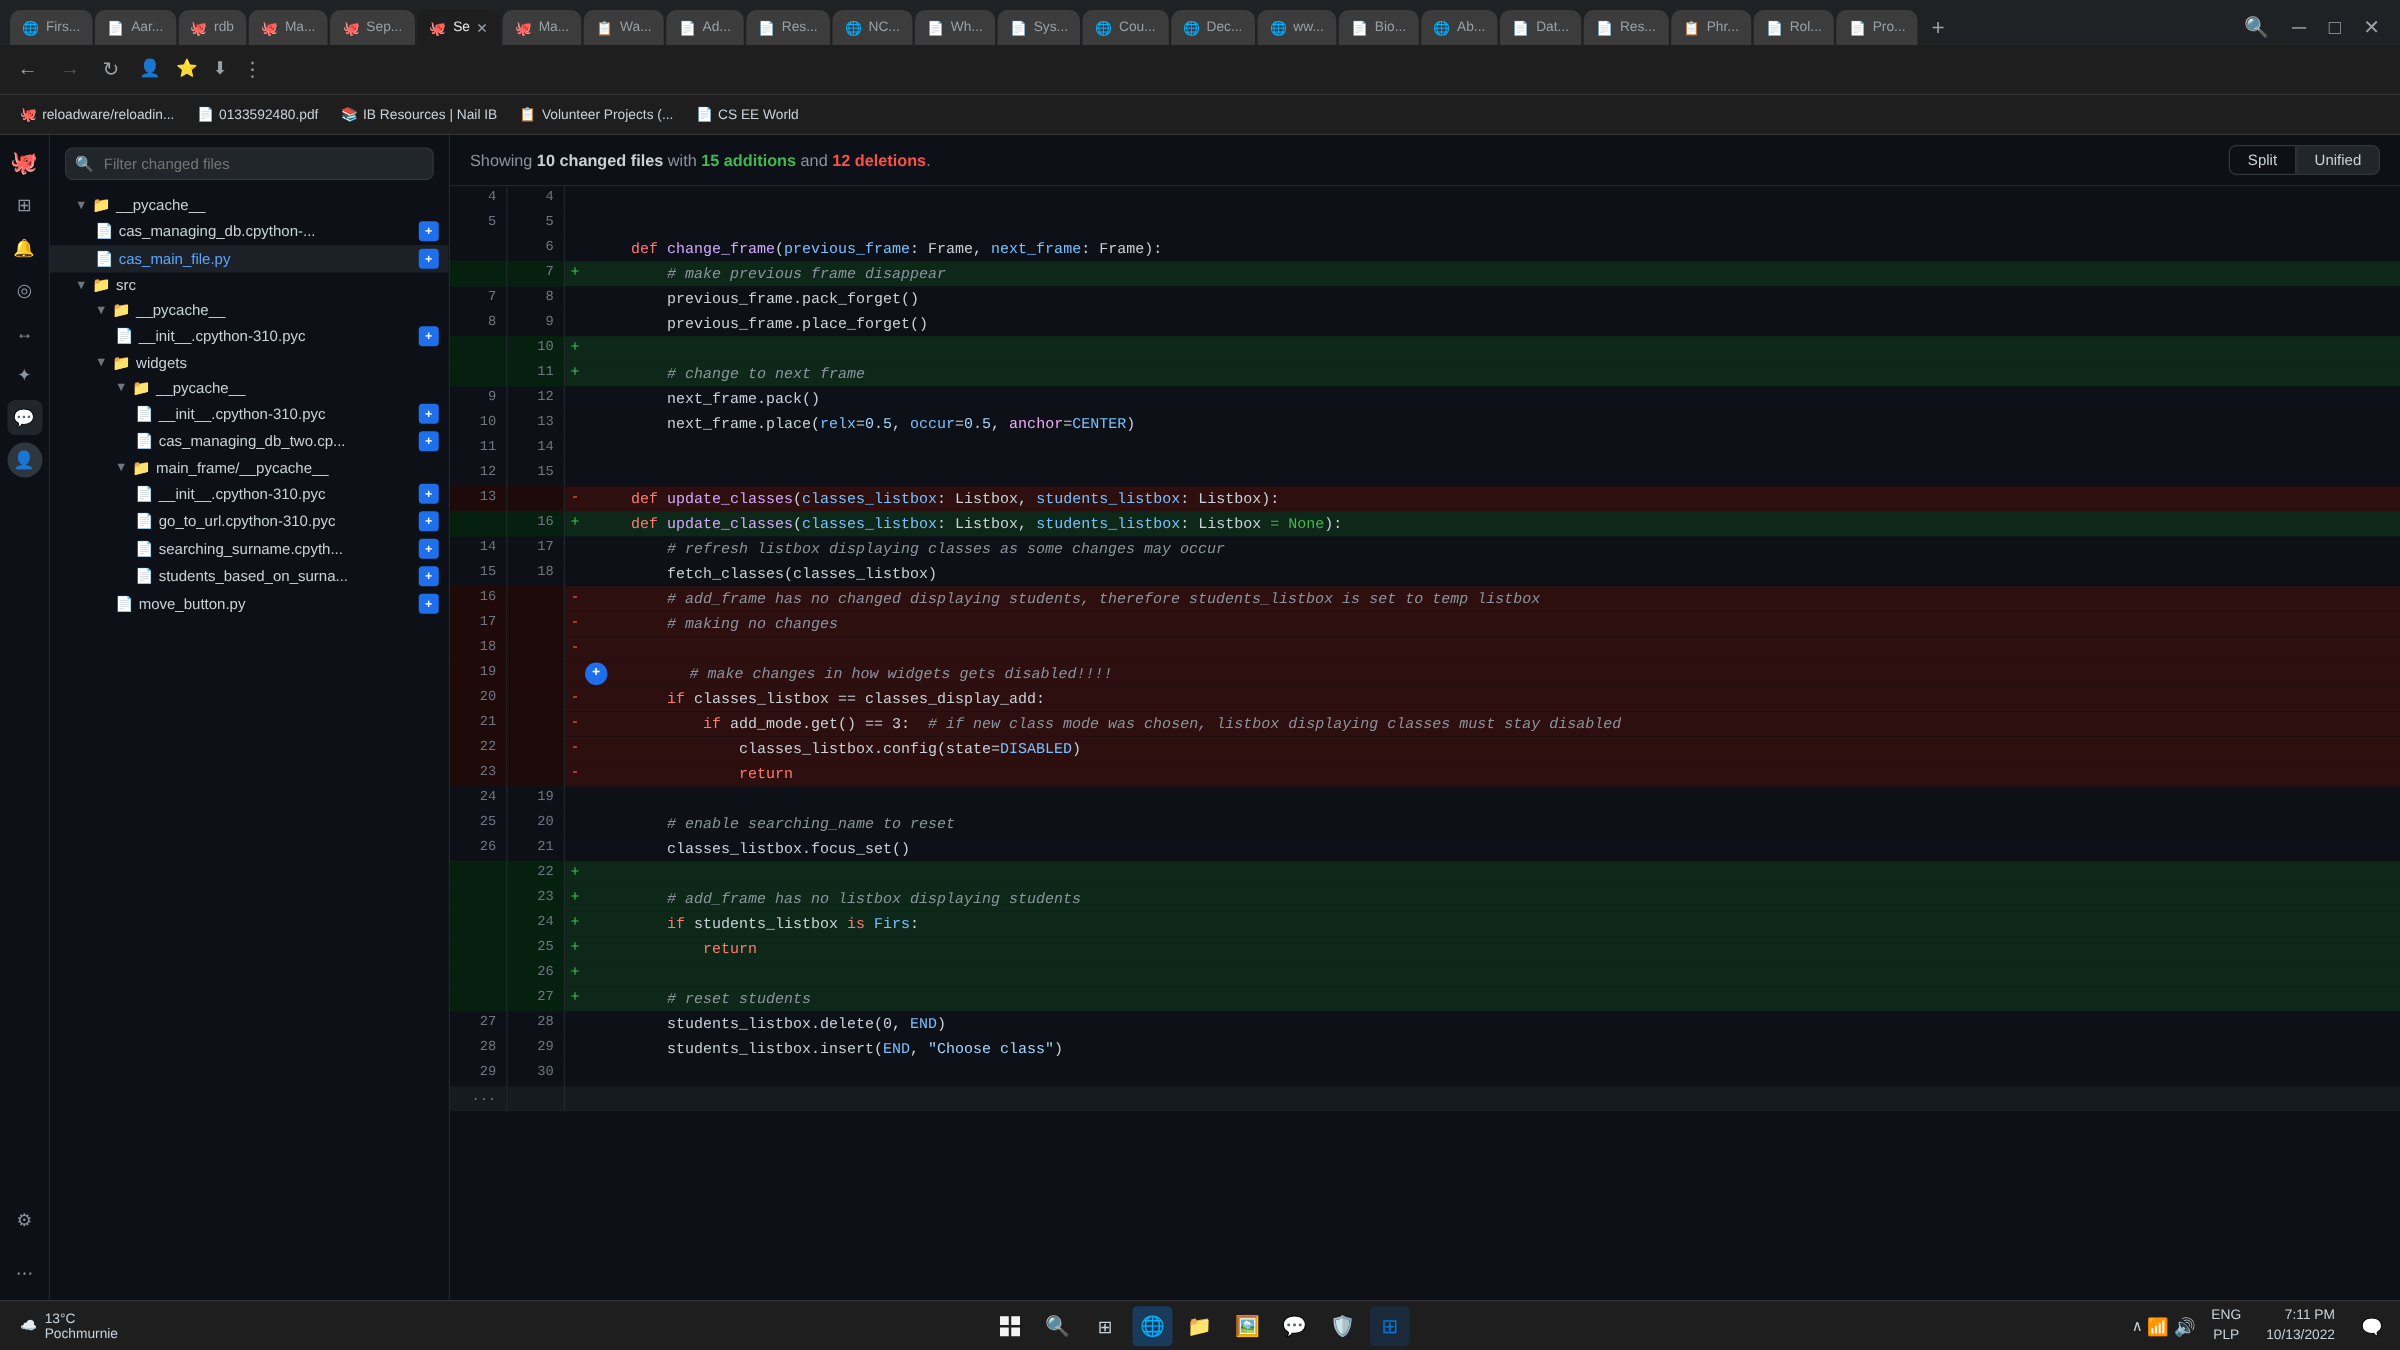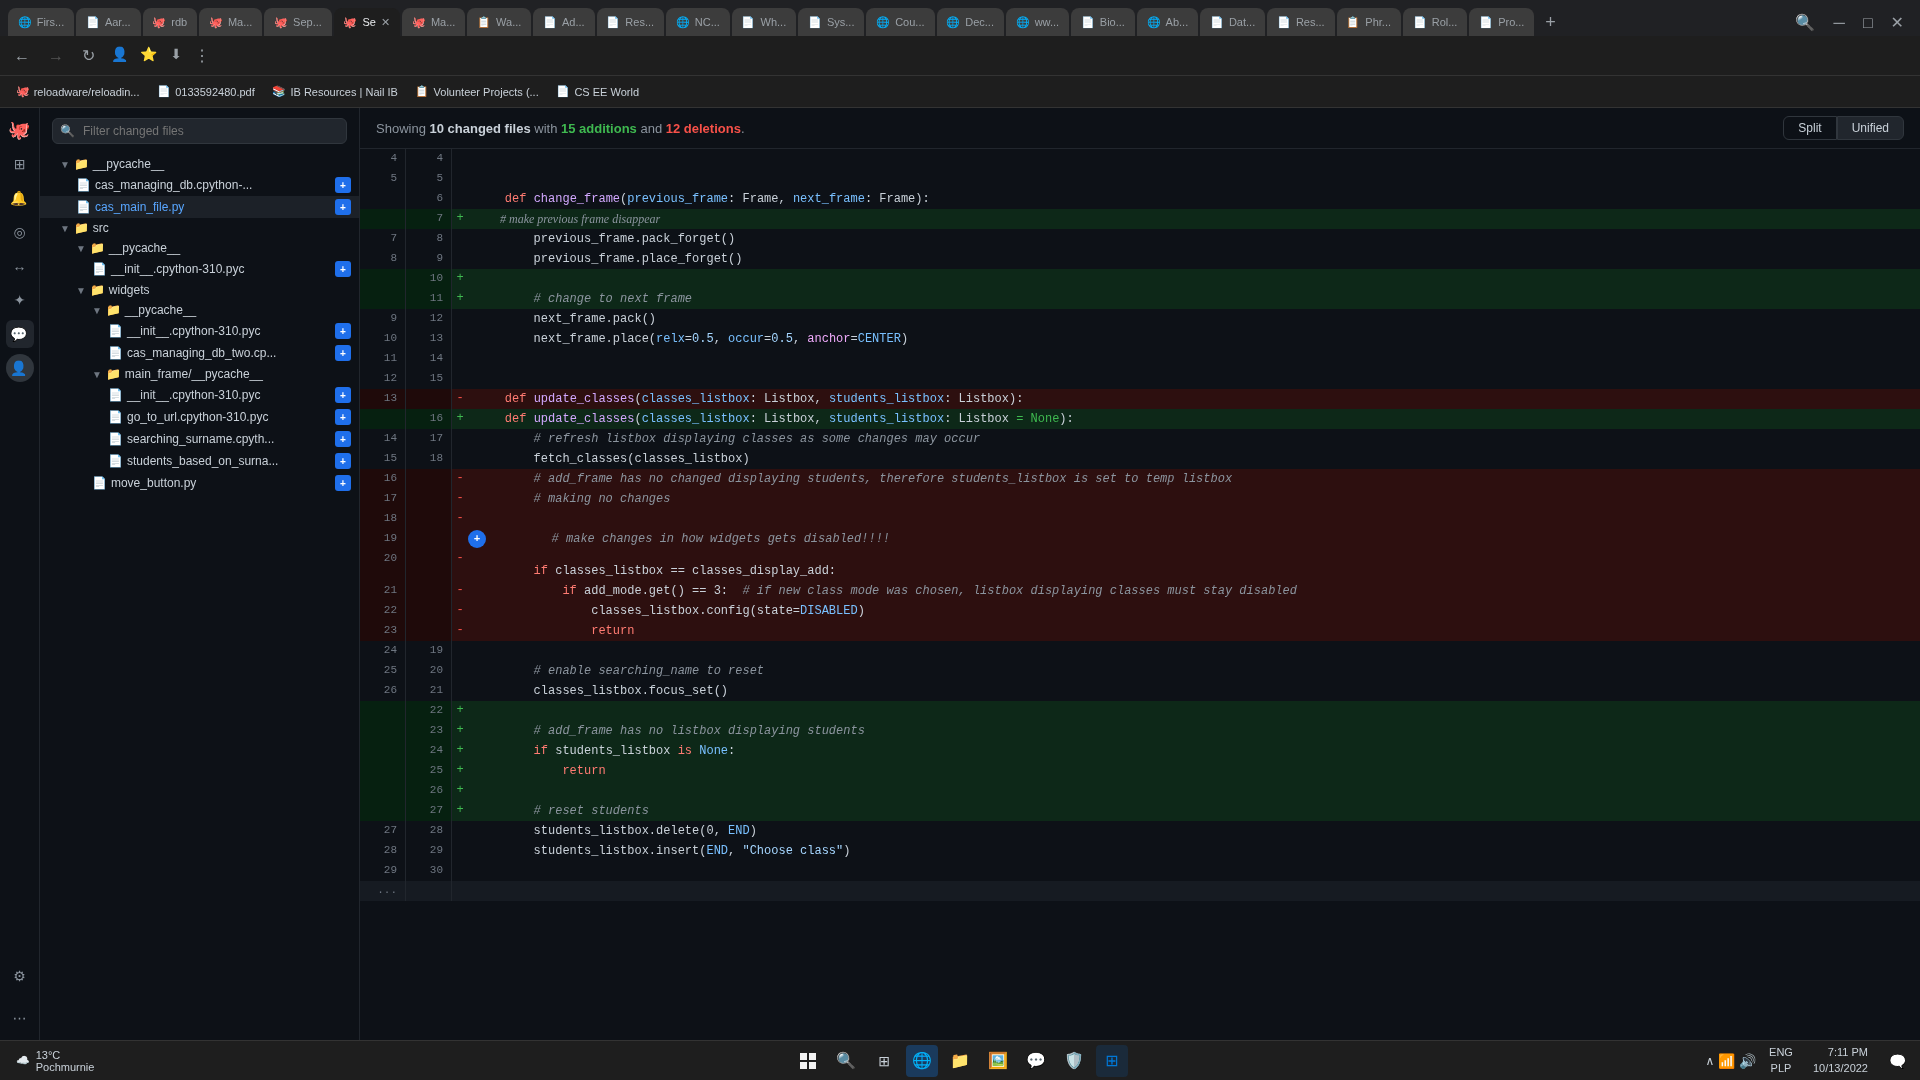--- a/index.html
+++ b/index.html
@@ -204,21 +204,21 @@
         <div style="width:46px; min-width:46px; padding:1px 8px; text-align:right; color:#6e7681; font-size:11px; border-right:1px solid #21262d; user-select:none;"></div>
         <div style="width:46px; min-width:46px; padding:1px 8px; text-align:right; color:#6e7681; font-size:11px; border-right:1px solid #21262d; user-select:none;">6</div>
         <div style="width:16px; min-width:16px; text-align:center; color:#6e7681;"> </div>
         <div style="flex:1; padding:1px 8px; white-space:pre; color:#c9d1d9;">    <span style="color:#ff7b72;">def</span> <span style="color:#d2a8ff;">change_frame</span>(<span style="color:#79c0ff;">previous_frame</span>: Frame, <span style="color:#79c0ff;">next_frame</span>: Frame):</div>
       </div>
 
       <div style="display:flex; min-height:20px; background:#0d2818;">
         <div style="width:46px; min-width:46px; padding:1px 8px; text-align:right; color:#6e7681; font-size:11px; border-right:1px solid #21262d; user-select:none; background:#062010;"></div>
         <div style="width:46px; min-width:46px; padding:1px 8px; text-align:right; color:#6e7681; font-size:11px; border-right:1px solid #21262d; user-select:none; background:#062010;">7</div>
         <div style="width:16px; min-width:16px; text-align:center; color:#3fb950;">+</div>
-        <div style="flex:1; padding:1px 8px; white-space:pre; color:#c9d1d9;font-family:Liberation Serif, serif;">        <span style="color:#8b949e; font-style:italic;"># make previous frame disappear</span></div>
+        <div style="flex:1; padding:1px 8px; white-space:pre; color:#c9d1d9;">        <span style="color:#8b949e; font-style:italic;"># make previous frame disappear</span></div>
       </div>
 
       <div style="display:flex; min-height:20px;">
         <div style="width:46px; min-width:46px; padding:1px 8px; text-align:right; color:#6e7681; font-size:11px; border-right:1px solid #21262d; user-select:none;">7</div>
         <div style="width:46px; min-width:46px; padding:1px 8px; text-align:right; color:#6e7681; font-size:11px; border-right:1px solid #21262d; user-select:none;">8</div>
         <div style="width:16px; min-width:16px; text-align:center; color:#6e7681;"> </div>
         <div style="flex:1; padding:1px 8px; white-space:pre; color:#c9d1d9;">        previous_frame.pack_forget()</div>
       </div>
 
       <div style="display:flex; min-height:20px;">
@@ -324,21 +324,21 @@
         <div style="width:46px; min-width:46px; padding:1px 8px; text-align:right; color:#6e7681; font-size:11px; border-right:1px solid #21262d; user-select:none; background:#1f0a0a;"></div>
         <div style="width:16px; min-width:16px; text-align:center; color:#f85149;"> </div>
         <div style="width:18px; height:18px; background:#1f6feb; border-radius:50%; display:flex; align-items:center; justify-content:center; color:white; font-size:11px; font-weight:bold; cursor:pointer; margin:1px 4px 0 0; flex-shrink:0;">+</div>
         <div style="flex:1; padding:1px 4px; white-space:pre; color:#c9d1d9;">        <span style="color:#8b949e; font-style:italic;"># make changes in how widgets gets disabled!!!!</span></div>
       </div>
 
       <div style="display:flex; min-height:20px; background:#2d0f0f;">
         <div style="width:46px; min-width:46px; padding:1px 8px; text-align:right; color:#6e7681; font-size:11px; border-right:1px solid #21262d; user-select:none; background:#1f0a0a;">20</div>
         <div style="width:46px; min-width:46px; padding:1px 8px; text-align:right; color:#6e7681; font-size:11px; border-right:1px solid #21262d; user-select:none; background:#1f0a0a;"></div>
         <div style="width:16px; min-width:16px; text-align:center; color:#f85149;">-</div>
-        <div style="flex:1; padding:1px 8px; white-space:pre; color:#c9d1d9;margin-top:12px;">        <span style="color:#ff7b72;">if</span> classes_listbox == classes_display_add:</div>
+        <div style="flex:1; padding:1px 8px; white-space:pre; color:#c9d1d9;">        <span style="color:#ff7b72;">if</span> classes_listbox == classes_display_add:</div>
       </div>
 
       <div style="display:flex; min-height:20px; background:#2d0f0f;">
         <div style="width:46px; min-width:46px; padding:1px 8px; text-align:right; color:#6e7681; font-size:11px; border-right:1px solid #21262d; user-select:none; background:#1f0a0a;">21</div>
         <div style="width:46px; min-width:46px; padding:1px 8px; text-align:right; color:#6e7681; font-size:11px; border-right:1px solid #21262d; user-select:none; background:#1f0a0a;"></div>
         <div style="width:16px; min-width:16px; text-align:center; color:#f85149;">-</div>
         <div style="flex:1; padding:1px 8px; white-space:pre; color:#c9d1d9;">            <span style="color:#ff7b72;">if</span> add_mode.get() == 3:  <span style="color:#8b949e; font-style:italic;"># if new class mode was chosen, listbox displaying classes must stay disabled</span></div>
       </div>
 
       <div style="display:flex; min-height:20px; background:#2d0f0f;">
@@ -387,21 +387,21 @@
         <div style="width:46px; min-width:46px; padding:1px 8px; text-align:right; color:#6e7681; font-size:11px; border-right:1px solid #21262d; user-select:none; background:#062010;"></div>
         <div style="width:46px; min-width:46px; padding:1px 8px; text-align:right; color:#6e7681; font-size:11px; border-right:1px solid #21262d; user-select:none; background:#062010;">23</div>
         <div style="width:16px; min-width:16px; text-align:center; color:#3fb950;">+</div>
         <div style="flex:1; padding:1px 8px; white-space:pre; color:#c9d1d9;">        <span style="color:#8b949e; font-style:italic;"># add_frame has no listbox displaying students</span></div>
       </div>
 
       <div style="display:flex; min-height:20px; background:#0d2818;">
         <div style="width:46px; min-width:46px; padding:1px 8px; text-align:right; color:#6e7681; font-size:11px; border-right:1px solid #21262d; user-select:none; background:#062010;"></div>
         <div style="width:46px; min-width:46px; padding:1px 8px; text-align:right; color:#6e7681; font-size:11px; border-right:1px solid #21262d; user-select:none; background:#062010;">24</div>
         <div style="width:16px; min-width:16px; text-align:center; color:#3fb950;">+</div>
-        <div style="flex:1; padding:1px 8px; white-space:pre; color:#c9d1d9;">        <span style="color:#ff7b72;">if</span> students_listbox <span style="color:#ff7b72;">is</span> <span style="color:#79c0ff;">None</span>:</div>
+        <div style="flex:1; padding:1px 8px; white-space:pre; color:#c9d1d9;">        <span style="color:#ff7b72;">if</span> students_listbox <span style="color:#ff7b72;">is</span> <span style="color:#79c0ff;">Firs</span>:</div>
       </div>
 
       <div style="display:flex; min-height:20px; background:#0d2818;">
         <div style="width:46px; min-width:46px; padding:1px 8px; text-align:right; color:#6e7681; font-size:11px; border-right:1px solid #21262d; user-select:none; background:#062010;"></div>
         <div style="width:46px; min-width:46px; padding:1px 8px; text-align:right; color:#6e7681; font-size:11px; border-right:1px solid #21262d; user-select:none; background:#062010;">25</div>
         <div style="width:16px; min-width:16px; text-align:center; color:#3fb950;">+</div>
         <div style="flex:1; padding:1px 8px; white-space:pre; color:#c9d1d9;">            <span style="color:#ff7b72;">return</span></div>
       </div>
 
       <div style="display:flex; min-height:20px; background:#0d2818;">

